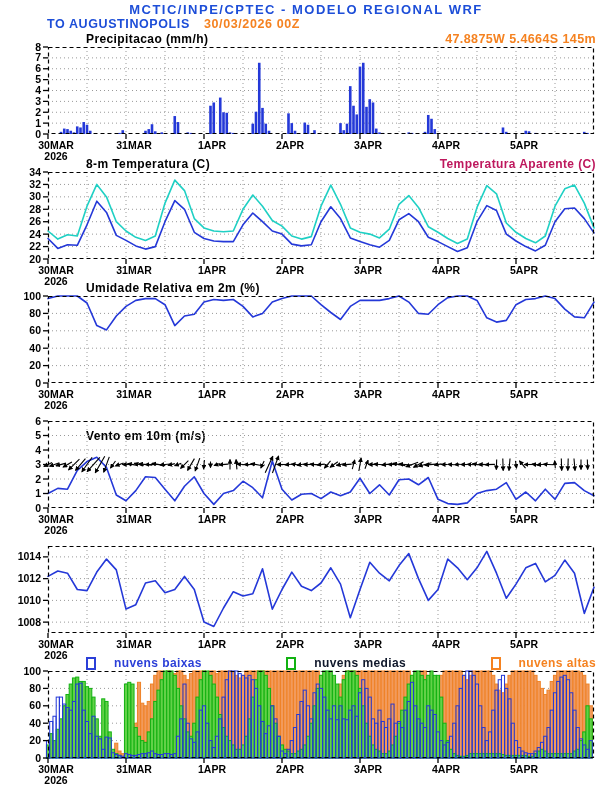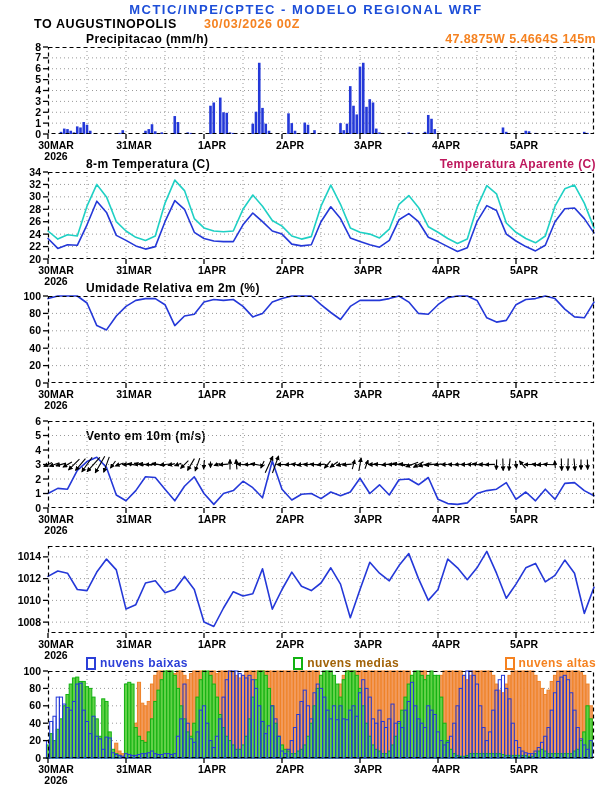--- a/index.html
+++ b/index.html
@@ -1,29 +1,29 @@
 <!DOCTYPE html>
 <html><head>
 <meta charset="utf-8">
 <style>
   html,body{margin:0;padding:0;background:#fff;}
   #wrap{position:relative;width:612px;height:792px;background:#fff;
         font-family:"Liberation Sans",sans-serif;overflow:hidden;}
   .hline1{position:absolute;top:2px;left:0;width:100%;text-align:center;
           color:#1d4ed8;font-weight:bold;font-size:13px;letter-spacing:1.5px;}
-  .hstation{position:absolute;top:17px;left:34px;color:#000000;font-weight:bold;
+  .hstation{position:absolute;top:17px;left:47px;color:#1d4ed8;font-weight:bold;
             font-size:12.5px;letter-spacing:.6px;}
   .hrun{position:absolute;top:17px;left:204px;color:#f58220;font-weight:bold;
         font-size:12.5px;letter-spacing:.6px;}
   .trow{position:absolute;left:70px;right:16px;display:flex;
         justify-content:space-between;align-items:flex-end;
         font-weight:bold;font-size:12px;letter-spacing:.4px;color:#000;padding-left:16px;}
   .cyan{color:#be185d;} .orange{color:#f58220;}
-  .blue{color:#2b3fd8;} .green{color:#a16207;}
-  .leg{display:flex;align-items:center;gap:3px;font-weight:bold;font-size:12px;}
+  .blue{color:#2b3fd8;} .green{color:#0f172a;}
+  .leg{display:flex;align-items:center;gap:17px;font-weight:bold;font-size:12px;}
   .sw{display:inline-block;width:6px;height:9px;background:#fff;margin-right:1px;}
   .sw-blue{border:2px solid #2b3fd8;} .sw-green{border:2px solid #12b212;}
   .sw-orange{border:2px solid #f58220;}
   svg.chart{position:absolute;left:0;width:612px;height:115px;overflow:visible;}
 </style>
 </head>
 <body>
 
 <div id="wrap">
   <div class="hline1">MCTIC/INPE/CPTEC - MODELO REGIONAL WRF</div>

